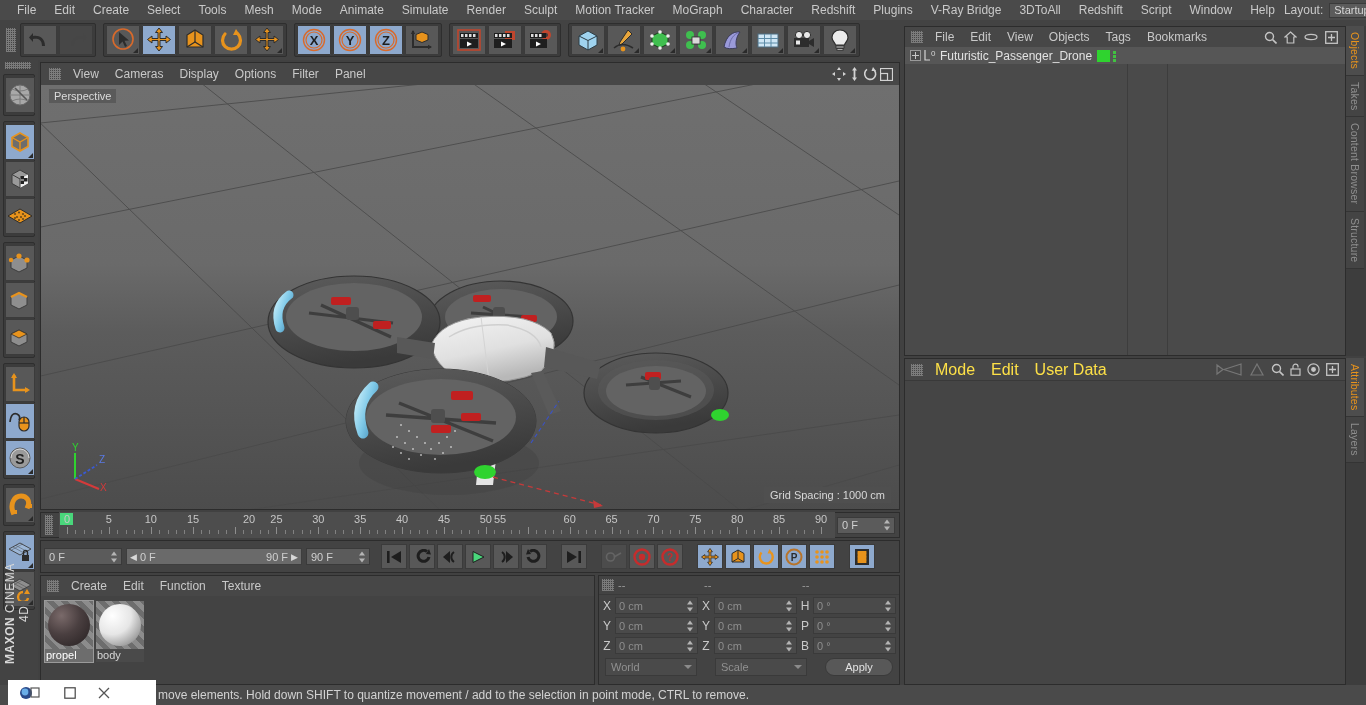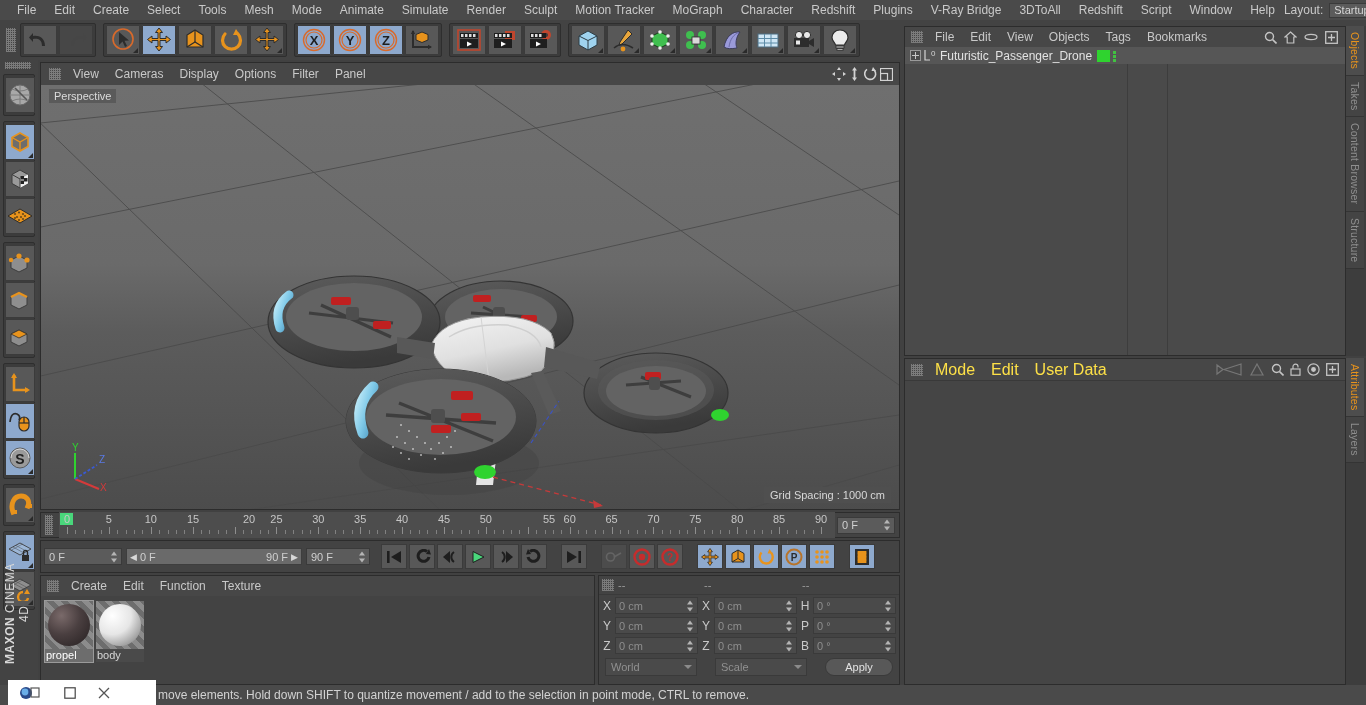--- a/index.html
+++ b/index.html
@@ -728,21 +728,21 @@
         <div class="lbl" style="left: 259.333px;">30</div>
         <div class="tick" style="left: 259.333px; height: 7px;"></div>
         <div class="lbl" style="left: 301.222px;">35</div>
         <div class="tick" style="left: 301.222px; height: 7px;"></div>
         <div class="lbl" style="left: 343.111px;">40</div>
         <div class="tick" style="left: 343.111px; height: 7px;"></div>
         <div class="lbl" style="left: 385px;">45</div>
         <div class="tick" style="left: 385px; height: 7px;"></div>
         <div class="lbl" style="left: 426.889px;">50</div>
         <div class="tick" style="left: 426.889px; height: 7px;"></div>
-        <div class="lbl" style="left: 490px;">55</div>
+        <div class="lbl" style="left: 441px;">55</div>
         <div class="tick" style="left: 468.778px; height: 7px;"></div>
         <div class="lbl" style="left: 510.667px;">60</div>
         <div class="tick" style="left: 510.667px; height: 7px;"></div>
         <div class="lbl" style="left: 552.556px;">65</div>
         <div class="tick" style="left: 552.556px; height: 7px;"></div>
         <div class="lbl" style="left: 594.444px;">70</div>
         <div class="tick" style="left: 594.444px; height: 7px;"></div>
         <div class="lbl" style="left: 636.333px;">75</div>
         <div class="tick" style="left: 636.333px; height: 7px;"></div>
         <div class="lbl" style="left: 678.222px;">80</div>

